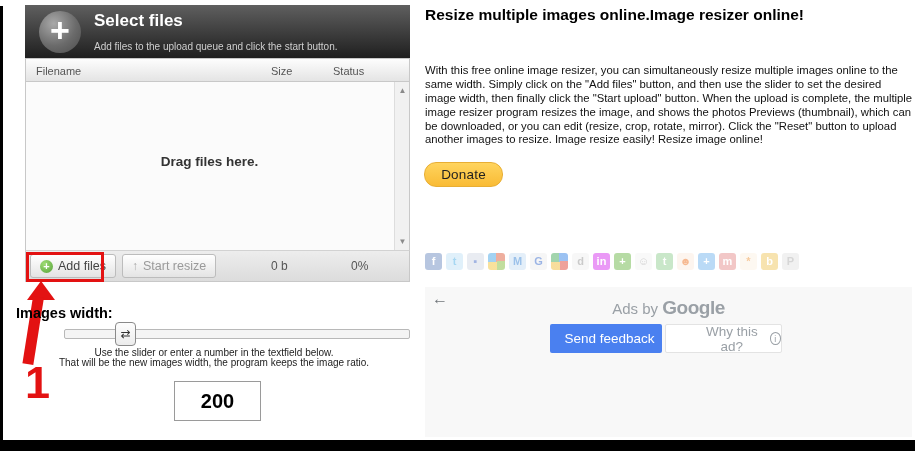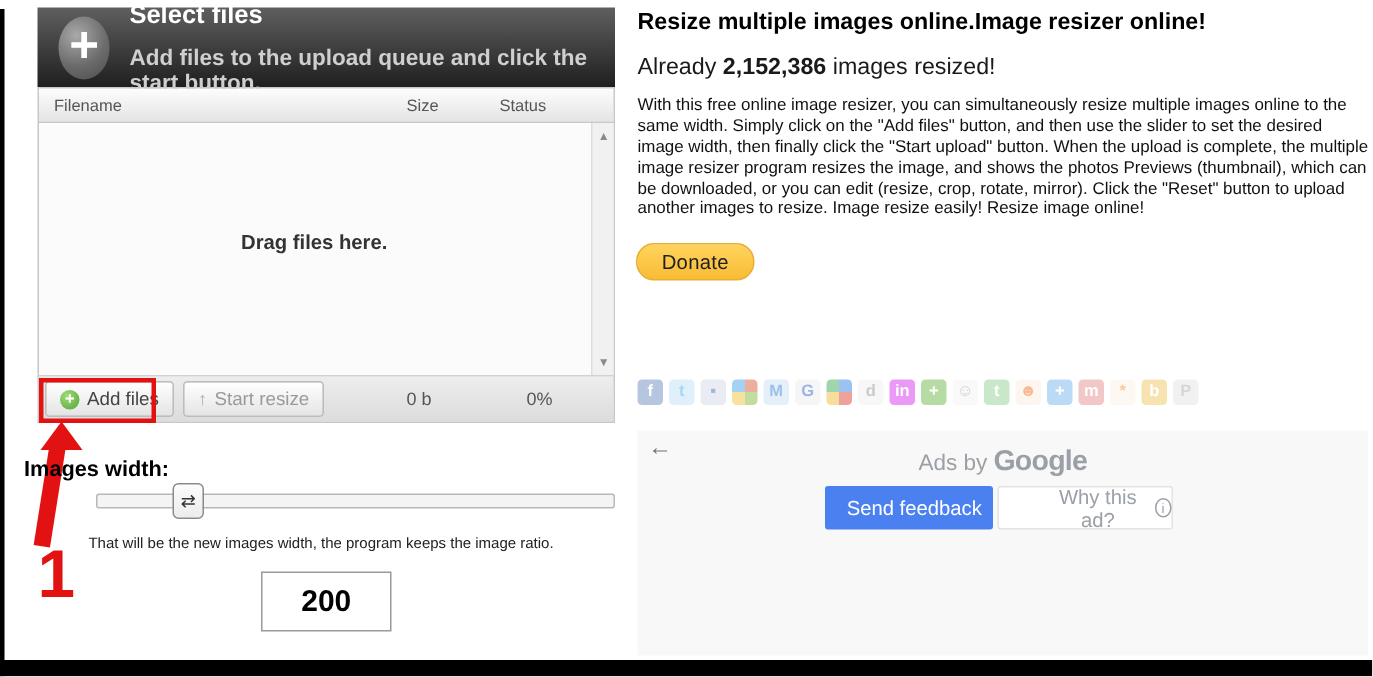--- a/index.html
+++ b/index.html
@@ -10,21 +10,21 @@
   .edge-left { position:absolute; left:0; top:6px; width:3px; height:445px; background:#000; }
   .bottom-bar { position:absolute; left:0; top:440px; width:915px; height:11px; background:#000; }
 
   
   .uploader { position:absolute; left:25px; top:5px; width:385px; }
   .up-header { height:53px; background:linear-gradient(#5f5f5f,#1f1f1f); display:flex; align-items:center; padding-left:14px; }
   .plus-circle { width:42px; height:42px; border-radius:50%; background:radial-gradient(circle at 35% 30%, #a9a9a9, #6b6b6b 55%, #4c4c4c);
     color:#fff; font-size:34px; font-weight:bold; display:flex; align-items:center; justify-content:center; line-height:1; padding-bottom:3px; }
   .up-header-text { margin-left:13px; }
   .up-title { color:#fff; font-size:17px; font-weight:bold; }
-  .up-subtitle { color:#cfcfcf; font-size:15px; margin-top:10px;font-weight:bold; }
+  .up-subtitle { color:#cfcfcf; font-size:10px; margin-top:10px; }
   .up-cols { position:relative; height:24px; background:linear-gradient(#fdfdfd,#e4e4e4); border:1px solid #c8c8c8; color:#555; font-size:11px; }
   .up-cols span { position:absolute; top:6px; }
   .col-filename { left:10px; }
   .col-size { left:245px; }
   .col-status { left:307px; }
   .up-body { position:relative; height:168px; background:#fbfbfb; border-left:1px solid #c8c8c8; border-right:1px solid #c8c8c8; }
   .droptext { position:absolute; left:0; right:16px; top:72px; text-align:center; font-size:13.5px; color:#333;font-weight:bold; }
   .scrollbar { position:absolute; right:0; top:0; bottom:0; width:15px; background:#f1f1f1; border-left:1px solid #ddd; }
   .scroll-up, .scroll-down { position:absolute; left:0; width:15px; text-align:center; font-size:8px; color:#8a8a8a; cursor:pointer; }
   .scroll-up { top:4px; } .scroll-down { bottom:4px; }
@@ -122,25 +122,25 @@
   <div class="red-rect"></div>
   <div class="arrow-head"></div>
   <div class="arrow-shaft"></div>
   <div class="step-num">1</div>
 
   <div class="width-heading">Images width:</div>
   <div class="slider-track"></div>
   <div class="slider-handle">
     <span>⇄</span>
   </div>
+  <div class="help-line1">Use the slider or enter a number in the textfield below.</div>
   <div class="help-line2">That will be the new images width, the program keeps the image ratio.</div>
   <input class="width-input" type="text" value="200" style="">
 
   <h1 class="page-h1">Resize multiple images online.Image resizer online!</h1>
-  <div class="counter-line"><span>Already </span><b>2,152,386</b><span> images resized!</span></div>
   <p class="intro-para">With this free online image resizer, you can simultaneously resize multiple images online to the same width. Simply click on the "Add files" button, and then use the slider to set the desired image width, then finally click the "Start upload" button. When the upload is complete, the multiple image resizer program resizes the image, and shows the photos Previews (thumbnail), which can be downloaded, or you can edit (resize, crop, rotate, mirror). Click the "Reset" button to upload another images to resize. Image resize easily! Resize image online!</p>
   <button class="donate-btn">Donate</button>
 
   <div class="share-row">
       <span class="share-icon" style="background: rgb(125, 152, 199); color: rgb(255, 255, 255);">f</span>
       <span class="share-icon" style="background: rgb(200, 228, 247); color: rgb(94, 184, 232);">t</span>
       <span class="share-icon" style="background: rgb(216, 221, 232); color: rgb(85, 119, 204);">▪</span>
       <span class="share-icon" style="background: conic-gradient(rgb(224, 108, 79) 0deg, rgb(224, 108, 79) 25%, rgb(143, 194, 79) 0deg, rgb(143, 194, 79) 50%, rgb(242, 201, 76) 0deg, rgb(242, 201, 76) 75%, rgb(88, 174, 232) 0deg); color: rgb(255, 255, 255);"></span>
       <span class="share-icon" style="background: rgb(207, 226, 245); color: rgb(74, 144, 217);">M</span>
       <span class="share-icon" style="background: rgb(239, 239, 239); color: rgb(74, 120, 208);">G</span>

